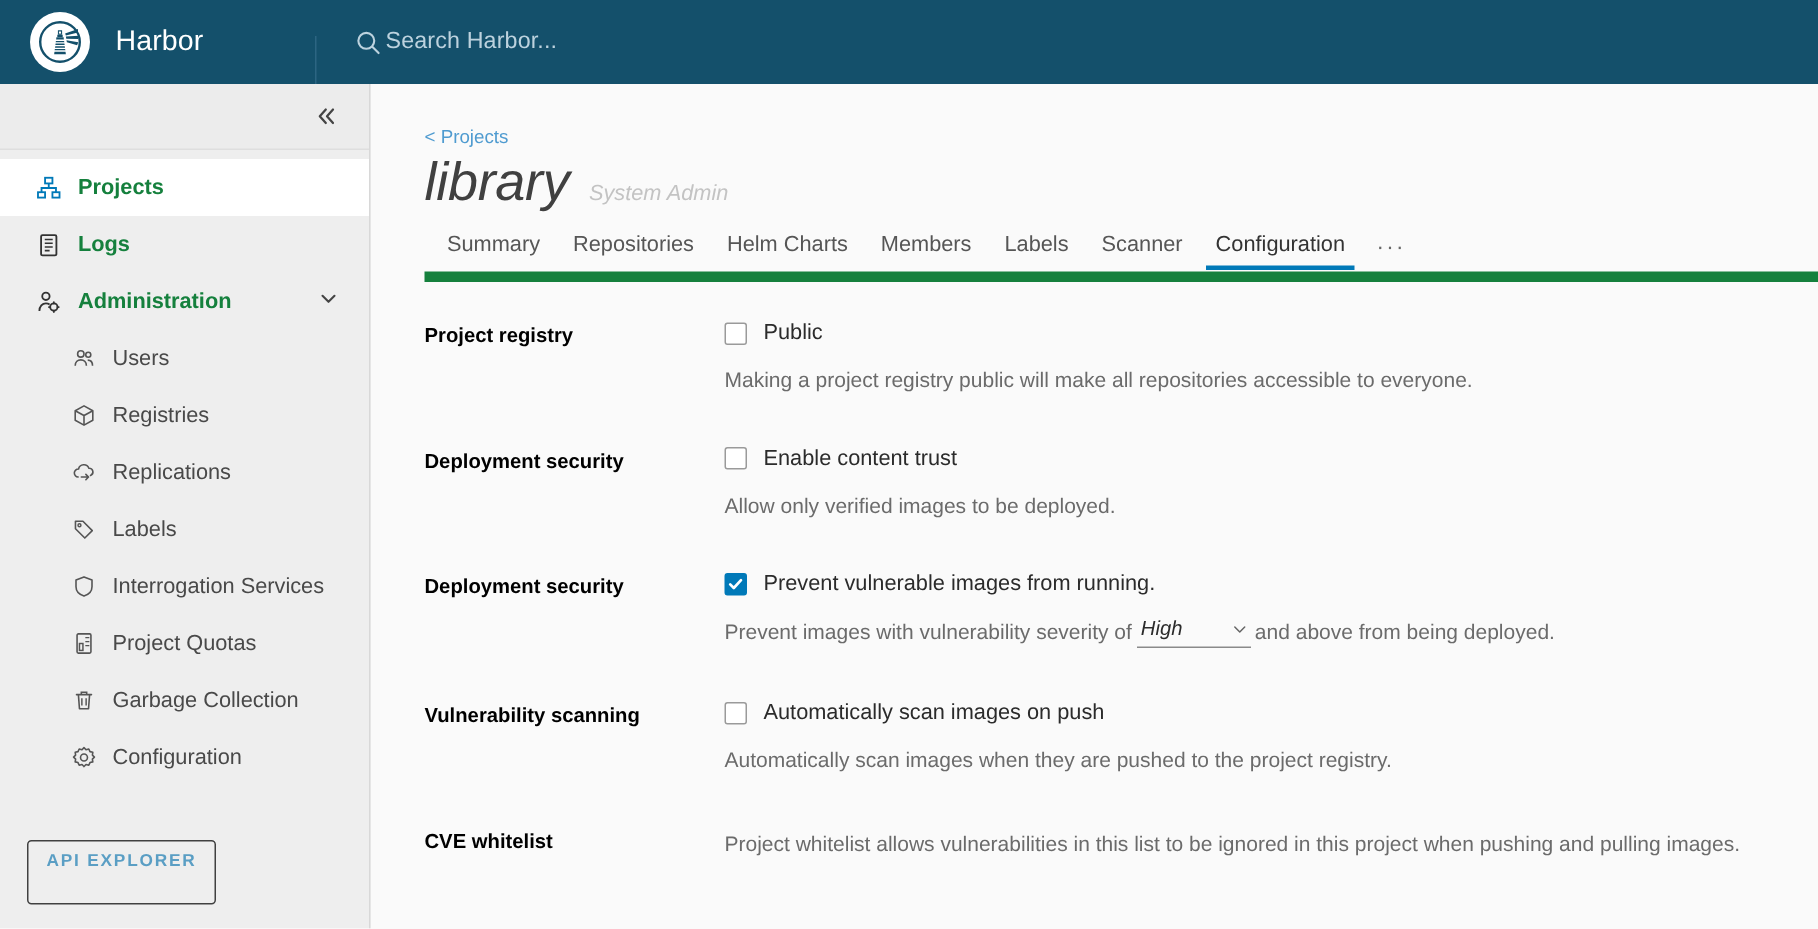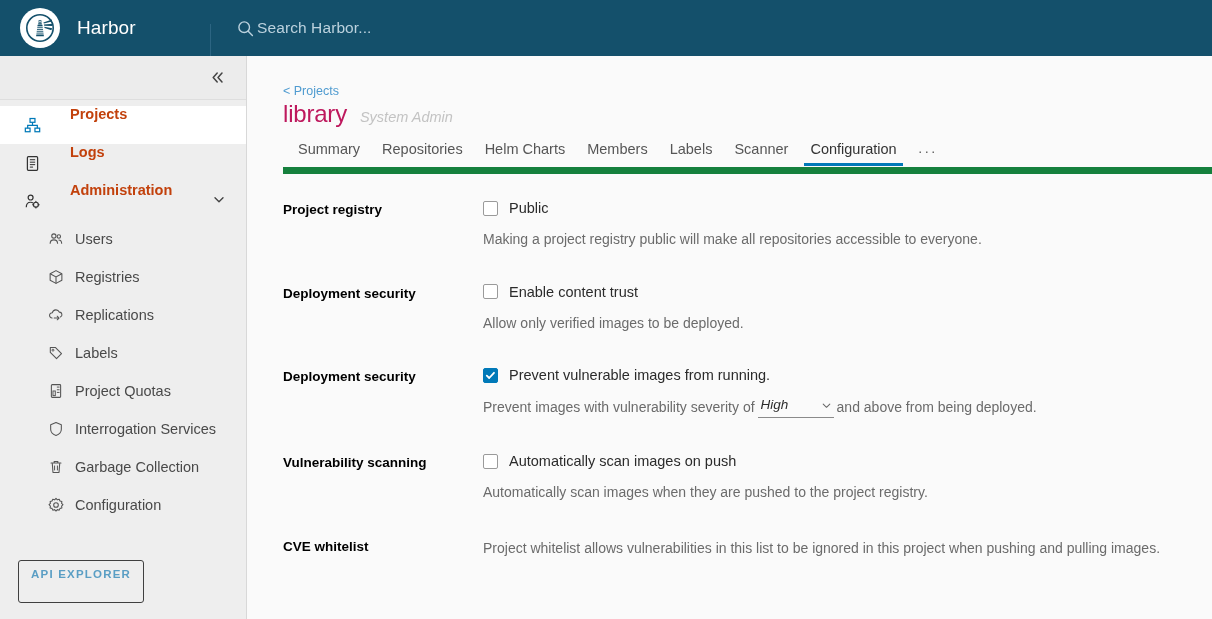--- a/index.html
+++ b/index.html
@@ -53,24 +53,23 @@
   .sidebar-topbar {
     height: 44px; flex: 0 0 44px;
     border-bottom: 1px solid #dedede;
     display: flex; align-items: center; justify-content: flex-end;
     padding-right: 18px;
     background: #ececec;
   }
   .collapse-btn { width: 22px; height: 22px; display: flex; align-items: center; justify-content: center; cursor: pointer; }
   .nav { padding-top: 6px; }
   .nav-item {
-    height: 38px; display: flex; 
-    padding-left: 22px; font-size: 14.5px; color: #c2410c; cursor: pointer;
+    height: 38px; display: flex; align-items: center;
+    padding-left: 22px; font-size: 14.5px; color: #15803d; cursor: pointer;
     position: relative;
-    gap: 18px;
   }
   .nav-item.top { font-weight: bold; }
   .nav-item.active { background: #ffffff; }
   .nav-ico { width: 20px; flex: 0 0 20px; display: flex; align-items: center; justify-content: center; margin-right: 10px; }
   .nav-label { white-space: nowrap; }
   .nav-caret { position: absolute; right: 20px; top: 50%; transform: translateY(-50%); }
   .nav-sub {
     height: 38px; display: flex; align-items: center;
     padding-left: 46px; font-size: 14.5px; color: #494949; cursor: pointer;
   }
@@ -88,21 +87,21 @@
 
   
   .main {
     flex: 1 1 auto; min-width: 0;
     background: #fafafa;
     padding: 28px 0 0 36px;
     overflow: hidden;
   }
   .breadcrumb { font-size: 12.5px; color: #4f9bd0; cursor: pointer; margin-bottom: 2px; }
   .title-row { display: flex; align-items: baseline; }
-  .page-title { font-size: 24px; font-weight: 300; color: #be185d; letter-spacing: -.2px; }
+  .page-title { font-size: 36px; font-weight: 300; color: #404040; letter-spacing: -.2px; font-style: italic; }
   .page-subtitle { font-size: 14.5px; color: #c3c3c3; font-style: italic; margin-left: 13px; }
 
   .tabs {
     display: flex; align-items: flex-start;
     border-bottom: 7px solid #15803d;
     margin-top: 14px; margin-right: 0px; padding-left: 4px;
     height: 32px;
   }
   .tab {
     font-size: 14.5px; color: #565656; cursor: pointer;
@@ -272,35 +271,35 @@
               <path d="M2.6 8.4 V2.8 h5.6 l7 7 -5.6 5.6 -7 -7 Z" fill="none" stroke="#555" stroke-width="1.2" stroke-linejoin="round"></path>
               <circle cx="5.6" cy="5.8" r="1.1" fill="none" stroke="#555" stroke-width="1.1"></circle>
             </svg>
           </span>
           <span class="nav-label">Labels</span>
         </div>
 
         <div class="nav-sub">
           <span class="nav-ico">
             <svg width="16" height="16" viewBox="0 0 18 18" aria-hidden="true">
+              <path d="M9 1.8 L15 4.2 v5 c0 3.6 -3 6 -6 7 c-3 -1 -6 -3.4 -6 -7 v-5 Z" fill="none" stroke="#555" stroke-width="1.2" stroke-linejoin="round"></path>
+            </svg>
+          </span>
+          <span class="nav-label">Interrogation Services</span>
+        </div>
+
+        <div class="nav-sub">
+          <span class="nav-ico">
+            <svg width="16" height="16" viewBox="0 0 18 18" aria-hidden="true">
               <rect x="3.8" y="1.8" width="10.4" height="14.4" rx="1" fill="none" stroke="#555" stroke-width="1.2"></rect>
               <path d="M10 4.6 h3 M10 7.6 h3 M10 10.6 h3" stroke="#555" stroke-width="1.1"></path>
               <rect x="5.6" y="9" width="2.6" height="5.2" fill="none" stroke="#555" stroke-width="1.1"></rect>
             </svg>
           </span>
           <span class="nav-label">Project Quotas</span>
-        </div>
-
-        <div class="nav-sub">
-          <span class="nav-ico">
-            <svg width="16" height="16" viewBox="0 0 18 18" aria-hidden="true">
-              <path d="M9 1.8 L15 4.2 v5 c0 3.6 -3 6 -6 7 c-3 -1 -6 -3.4 -6 -7 v-5 Z" fill="none" stroke="#555" stroke-width="1.2" stroke-linejoin="round"></path>
-            </svg>
-          </span>
-          <span class="nav-label">Interrogation Services</span>
         </div>
 
         <div class="nav-sub">
           <span class="nav-ico">
             <svg width="16" height="16" viewBox="0 0 18 18" aria-hidden="true">
               <path d="M3.4 4.6 h11.2 M7 4.6 V2.8 h4 v1.8" fill="none" stroke="#555" stroke-width="1.2" stroke-linecap="round"></path>
               <path d="M4.8 4.6 l.8 10.6 h6.8 l.8 -10.6" fill="none" stroke="#555" stroke-width="1.2" stroke-linejoin="round"></path>
               <path d="M7.4 7.4 v5.4 M10.6 7.4 v5.4" stroke="#555" stroke-width="1.1"></path>
             </svg>
           </span>

